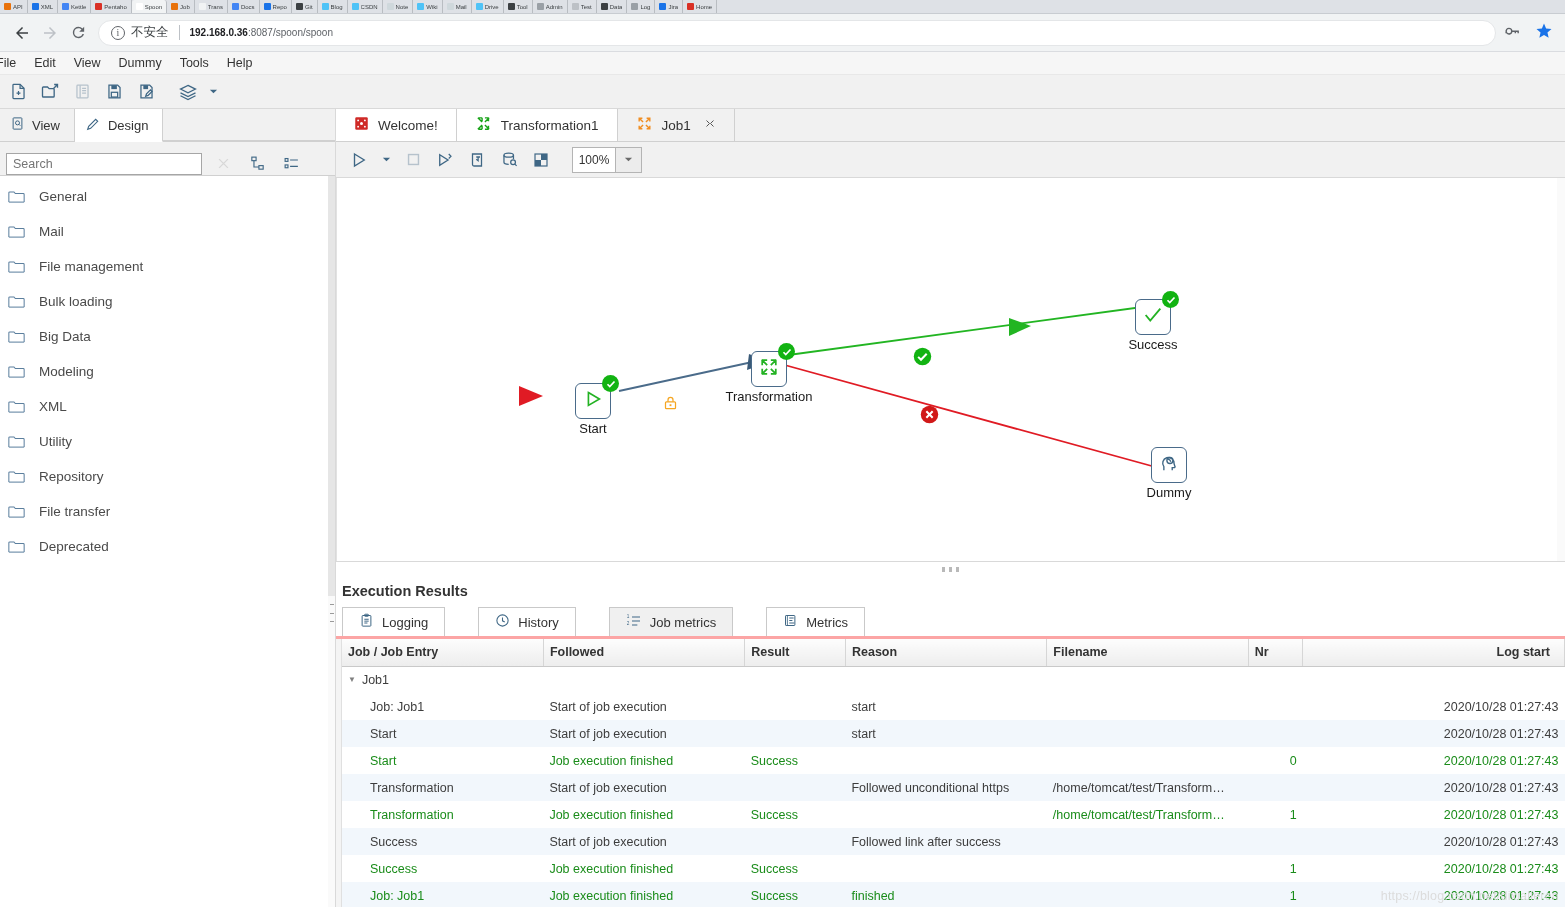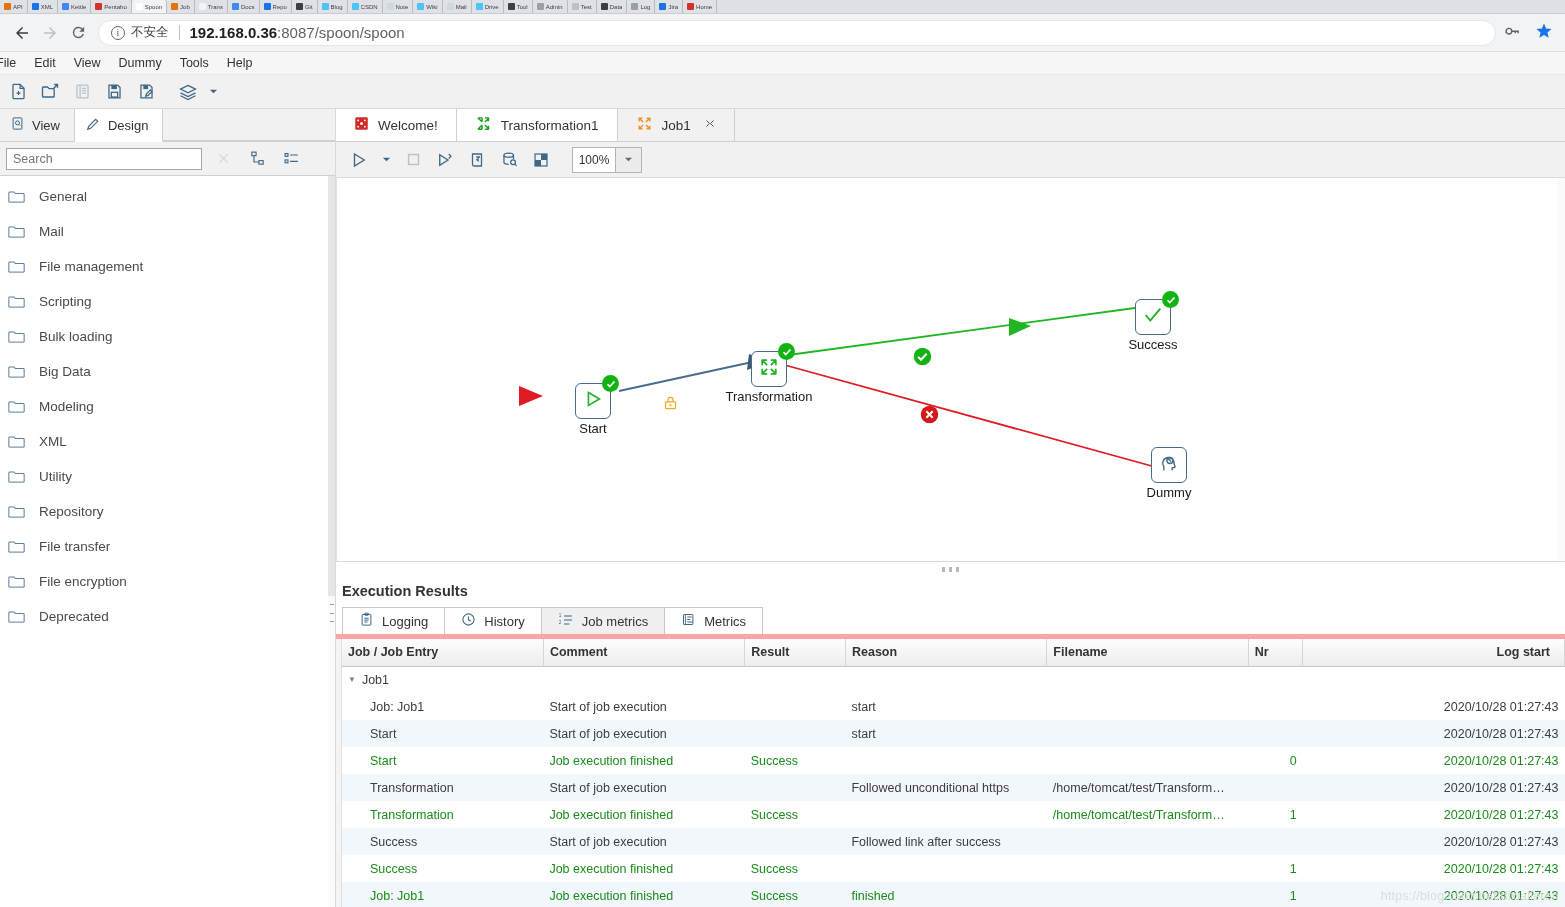--- a/index.html
+++ b/index.html
@@ -54,21 +54,21 @@
     border: 1px solid #e4e6e8;
   }
   .omni-info {
     width: 14px; height: 14px; border: 1.4px solid #5f6368;
     border-radius: 50%; display: flex; align-items: center;
     justify-content: center; font-size: 10px; color: #5f6368;
     flex: 0 0 auto; font-family: "Liberation Serif", serif; line-height: 1;
   }
   .omni-warn { font-size: 12.5px; color: #3c4043; margin-left: 6px; white-space: nowrap; }
   .omni-sep { width: 1px; height: 15px; background: #bdc1c6; margin: 0 10px; flex: 0 0 auto; }
-  .omni-url { font-size: 15px; color: #5f6368; white-space: nowrap; }
+  .omni-url { font-size: 10px; color: #5f6368; white-space: nowrap; }
   .omni-url b { color: #202124; font-weight: bold; }
   .chrome-right { display: flex; align-items: center; gap: 14px; padding-right: 4px; }
 
   
   .menubar {
     height: 23px; background: #f6f6f6;
     display: flex; align-items: center;
     border-bottom: 1px solid #e8e8e8;
     padding-left: 0px;
   }
@@ -106,21 +106,21 @@
   .ptab {
     display: flex; align-items: center; gap: 7px;
     padding: 0 14px 0 10px; font-size: 13px; color: #333;
     border-right: 1px solid #d0d0d0;
     background: #f1f1f1;
   }
   .ptab.active { background: #ffffff; border-bottom: 1px solid #fff; margin-bottom: -1px; }
   .ptab-rest { flex: 1 1 auto; background: #f1f1f1; border-bottom: 1px solid #d0d0d0;}
   .searchrow {
     height: 34px; background: #f1f1f1; display: flex;
-    align-items: center; padding: 0 6px;
+    align-items: flex-end; padding: 0 6px;
     border-bottom: 1px solid #d0d0d0;
   }
   .searchbox {
     width: 196px; height: 22px; background: #fff;
     border: 1px solid #a6a6a6; font-size: 12.5px;
     color: #888; padding: 0 6px; line-height: 20px;
     font-family: "Liberation Sans", sans-serif;
   }
   .srow-icons { display: flex; align-items: center; gap: 8px; margin-left: 8px; }
   .srow-icons .ic { width: 26px; height: 24px; display: flex; align-items: center; justify-content: center; }
@@ -206,21 +206,21 @@
   }
   .splitterbar .dots { display: flex; gap: 4px; }
   .splitterbar .dots i { width: 3px; height: 5px; background: #b9b9b9; display: block; }
 
   
   .results { background: #fff; display: flex; flex-direction: column; }
   .res-title {
     font-size: 14.5px; font-weight: bold; color: #333;
     padding: 6px 0 8px 6px;
   }
-  .rtabs { display: flex; height: 32px; border-bottom: 5px solid #fca5a5; padding-left: 6px; }
+  .rtabs { display: flex; height: 32px; border-bottom: 3px solid #fca5a5; padding-left: 6px; gap: 34px; }
   .rtab {
     display: flex; align-items: center; gap: 8px; padding: 0 16px;
     font-size: 13px; color: #333; border: 1px solid #c9c9c9;
     border-bottom: none; background: #fff; margin-right: -1px;
   }
   .rtab.active { background: #f0f0f0; }
   .rtab-rest { flex: 1 1 auto; }
 
   table.logtable { width: 100%; border-collapse: collapse; table-layout: fixed; }
   table.logtable th {
@@ -510,27 +510,20 @@
                 <path d="M1 14V3a1 1 0 0 1 1-1h5l1.6 2H18a1 1 0 0 1 1 1v9"></path>
                 <path d="M1 14h18"></path>
               </svg></span>
             <span>File management</span>
           </div>
           <div class="treeitem">
             <span class="folder-ic"><svg width="17" height="14" viewBox="0 0 20 16" fill="none" stroke="#5b7f9e" stroke-width="1.2">
                 <path d="M1 14V3a1 1 0 0 1 1-1h5l1.6 2H18a1 1 0 0 1 1 1v9"></path>
                 <path d="M1 14h18"></path>
               </svg></span>
-            <span>Scripting</span>
-          </div>
-          <div class="treeitem">
-            <span class="folder-ic"><svg width="17" height="14" viewBox="0 0 20 16" fill="none" stroke="#5b7f9e" stroke-width="1.2">
-                <path d="M1 14V3a1 1 0 0 1 1-1h5l1.6 2H18a1 1 0 0 1 1 1v9"></path>
-                <path d="M1 14h18"></path>
-              </svg></span>
             <span>Bulk loading</span>
           </div>
           <div class="treeitem">
             <span class="folder-ic"><svg width="17" height="14" viewBox="0 0 20 16" fill="none" stroke="#5b7f9e" stroke-width="1.2">
                 <path d="M1 14V3a1 1 0 0 1 1-1h5l1.6 2H18a1 1 0 0 1 1 1v9"></path>
                 <path d="M1 14h18"></path>
               </svg></span>
             <span>Big Data</span>
           </div>
           <div class="treeitem">
@@ -560,27 +553,20 @@
                 <path d="M1 14h18"></path>
               </svg></span>
             <span>Repository</span>
           </div>
           <div class="treeitem">
             <span class="folder-ic"><svg width="17" height="14" viewBox="0 0 20 16" fill="none" stroke="#5b7f9e" stroke-width="1.2">
                 <path d="M1 14V3a1 1 0 0 1 1-1h5l1.6 2H18a1 1 0 0 1 1 1v9"></path>
                 <path d="M1 14h18"></path>
               </svg></span>
             <span>File transfer</span>
-          </div>
-          <div class="treeitem">
-            <span class="folder-ic"><svg width="17" height="14" viewBox="0 0 20 16" fill="none" stroke="#5b7f9e" stroke-width="1.2">
-                <path d="M1 14V3a1 1 0 0 1 1-1h5l1.6 2H18a1 1 0 0 1 1 1v9"></path>
-                <path d="M1 14h18"></path>
-              </svg></span>
-            <span>File encryption</span>
           </div>
           <div class="treeitem">
             <span class="folder-ic"><svg width="17" height="14" viewBox="0 0 20 16" fill="none" stroke="#5b7f9e" stroke-width="1.2">
                 <path d="M1 14V3a1 1 0 0 1 1-1h5l1.6 2H18a1 1 0 0 1 1 1v9"></path>
                 <path d="M1 14h18"></path>
               </svg></span>
             <span>Deprecated</span>
           </div>
         </div>
 
@@ -854,21 +840,21 @@
                 <col style="width:200px">
                 <col style="width:100px">
               <col style="width:200px">
                 <col style="width:200px">
                 <col style="width:54px">
                 <col style="width:260px">
             </colgroup>
             <thead>
                 <tr id="theadrow">
                   <th>Job / Job Entry</th>
-                  <th>Comment</th>
+                  <th>Followed</th>
                   <th>Result</th>
                   <th>Reason</th>
                   <th>Filename</th>
                   <th>Nr</th>
                   <th class="right">Log start</th>
                 </tr>
               </thead>
             <tbody id="tbody">
                 <tr class="grouprow">
                   <td colspan="7"><span class="caret">▼</span><span>Job1</span></td>

